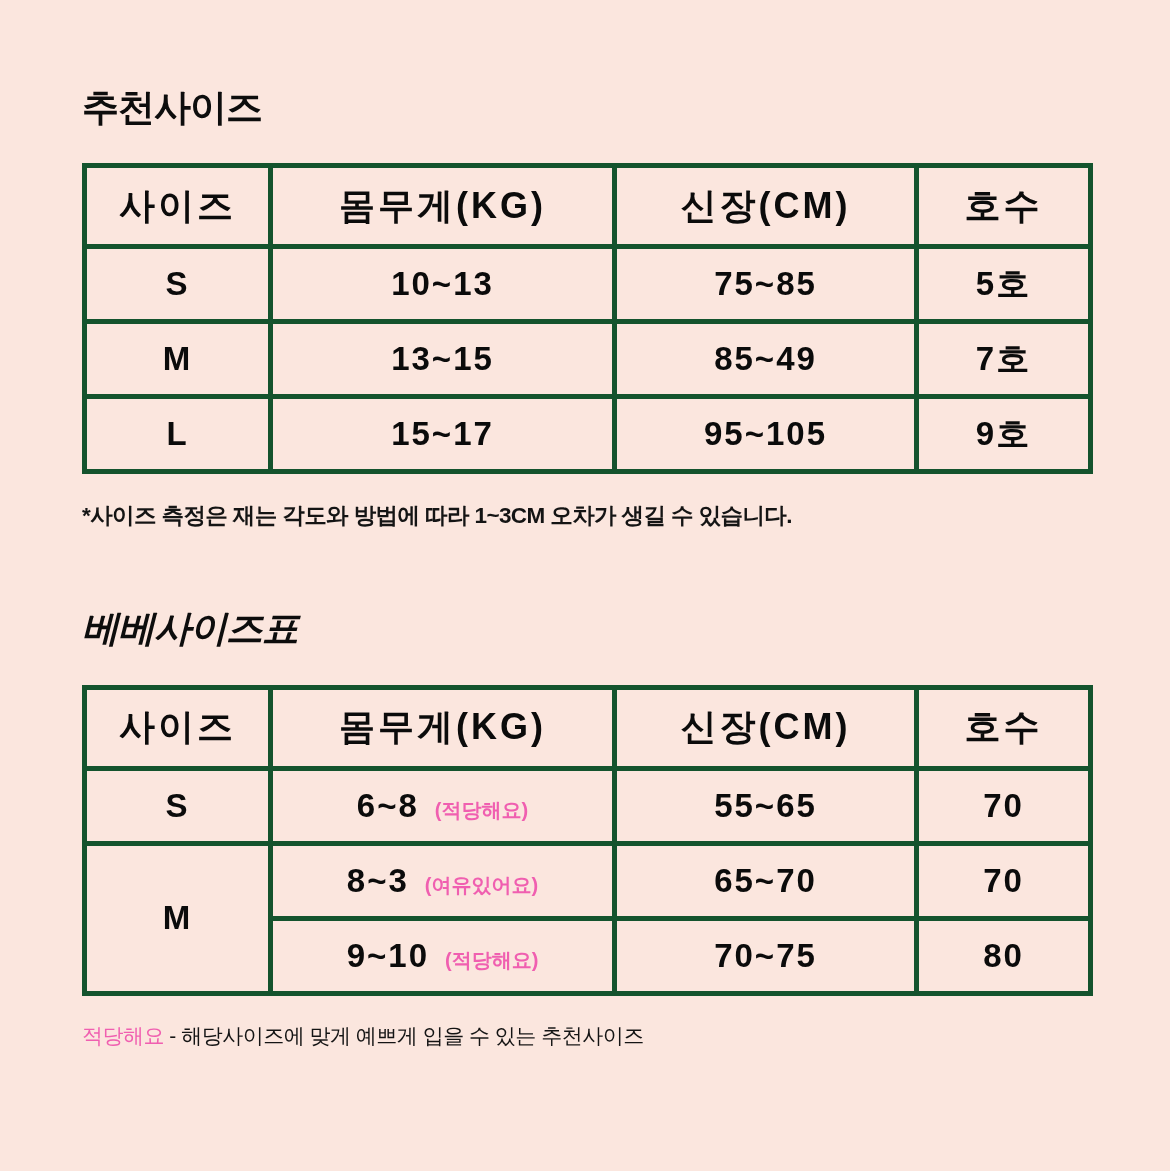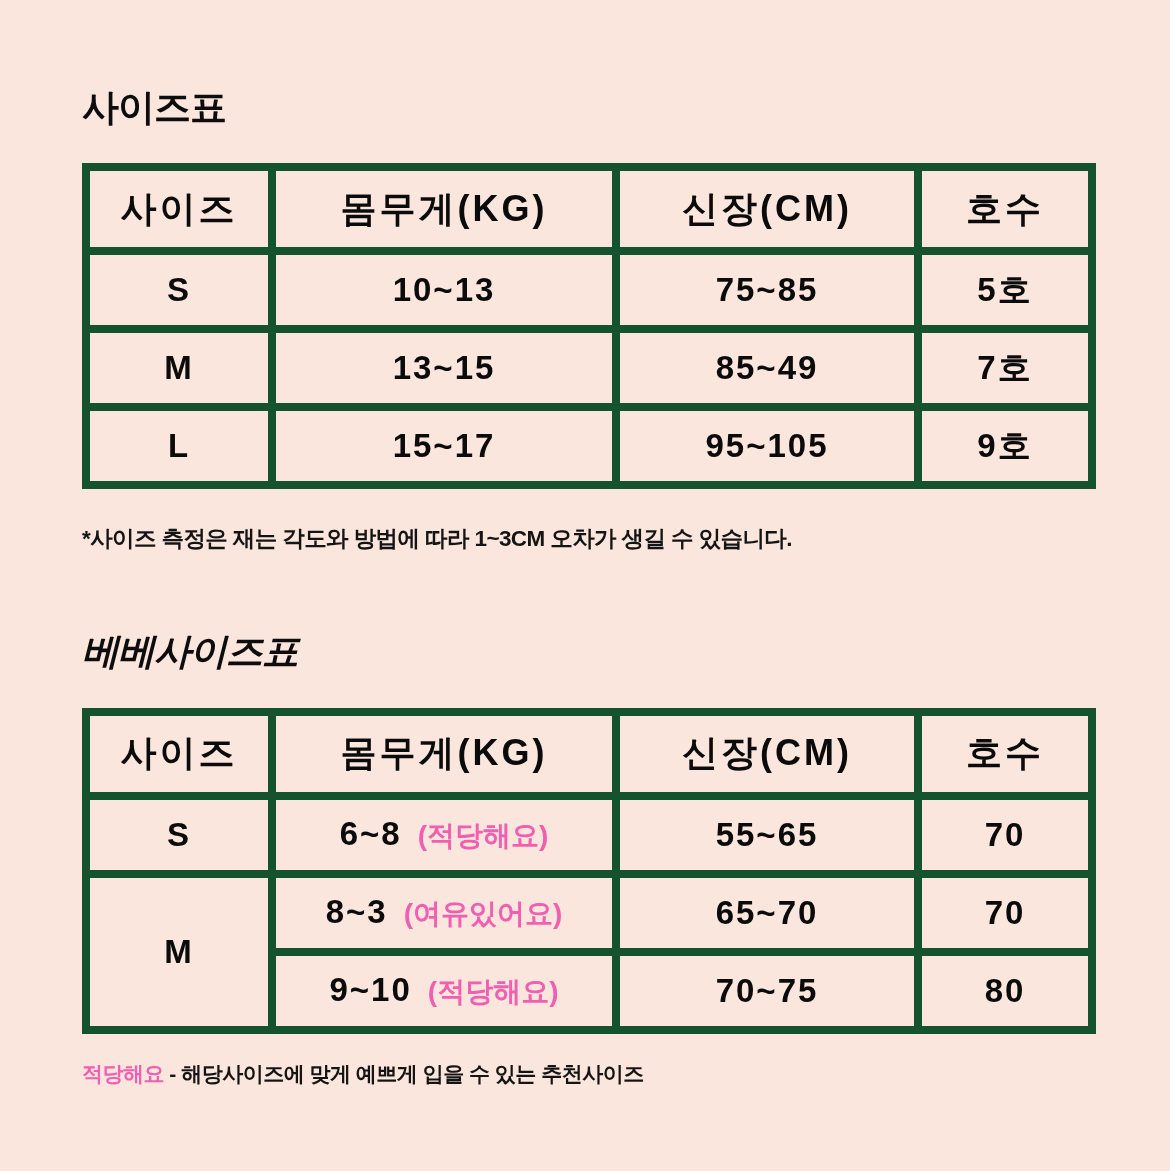--- a/index.html
+++ b/index.html
@@ -32,21 +32,21 @@
 
   table.size-table {
     border-collapse: collapse;
     width: 1006px;
     table-layout: fixed;
     margin-top: 22px;
     background: transparent;
   }
   table.size-table td,
   table.size-table th {
-    border: 8px solid #14532d;
+    border: 5px solid #14532d;
     text-align: center;
     vertical-align: middle;
     padding: 0;
     font-weight: bold;
     color: #0b0b0b;
   }
   table.size-table thead th {
     height: 76px;
     font-size: 36px;
     letter-spacing: 3px;
@@ -62,57 +62,57 @@
   .col-no     { width: 174px; }
 
   .cell-inline {
     display: inline-flex;
     align-items: baseline;
     justify-content: flex-end;
     gap: 16px;
     white-space: nowrap;
   }
   .tag {
-    font-size: 28px;
+    font-size: 20px;
     letter-spacing: 0;
     color: #f05fb0;
     font-weight: bold;
   }
 
   .notes {
-    margin-top: 34px;
+    margin-top: 26px;
   }
   .note {
     font-size: 22.5px;
     font-weight: bold;
     letter-spacing: -0.6px;
     color: #141414;
     margin-bottom: 16px;
   }
 
   .legend {
     margin-top: 26px;
   }
   .legend-line {
     font-size: 21px;
-    font-weight: bold;
+    font-weight: normal;
     letter-spacing: -0.5px;
     color: #141414;
     margin-bottom: 12px;
   }
   .legend-key {
     color: #f05fb0;
   }
 </style>
 </head>
 <body>
 
 <div class="page">
 
-  <h2 class="section-title" id="title-1">사이즈표</h2>
+  <h2 class="section-title" id="title-1">추천사이즈</h2>
 
   <table class="size-table">
     <colgroup>
       <col class="col-size">
         <col class="col-weight">
         <col class="col-height">
         <col class="col-no">
     </colgroup>
     <thead>
       <tr>

